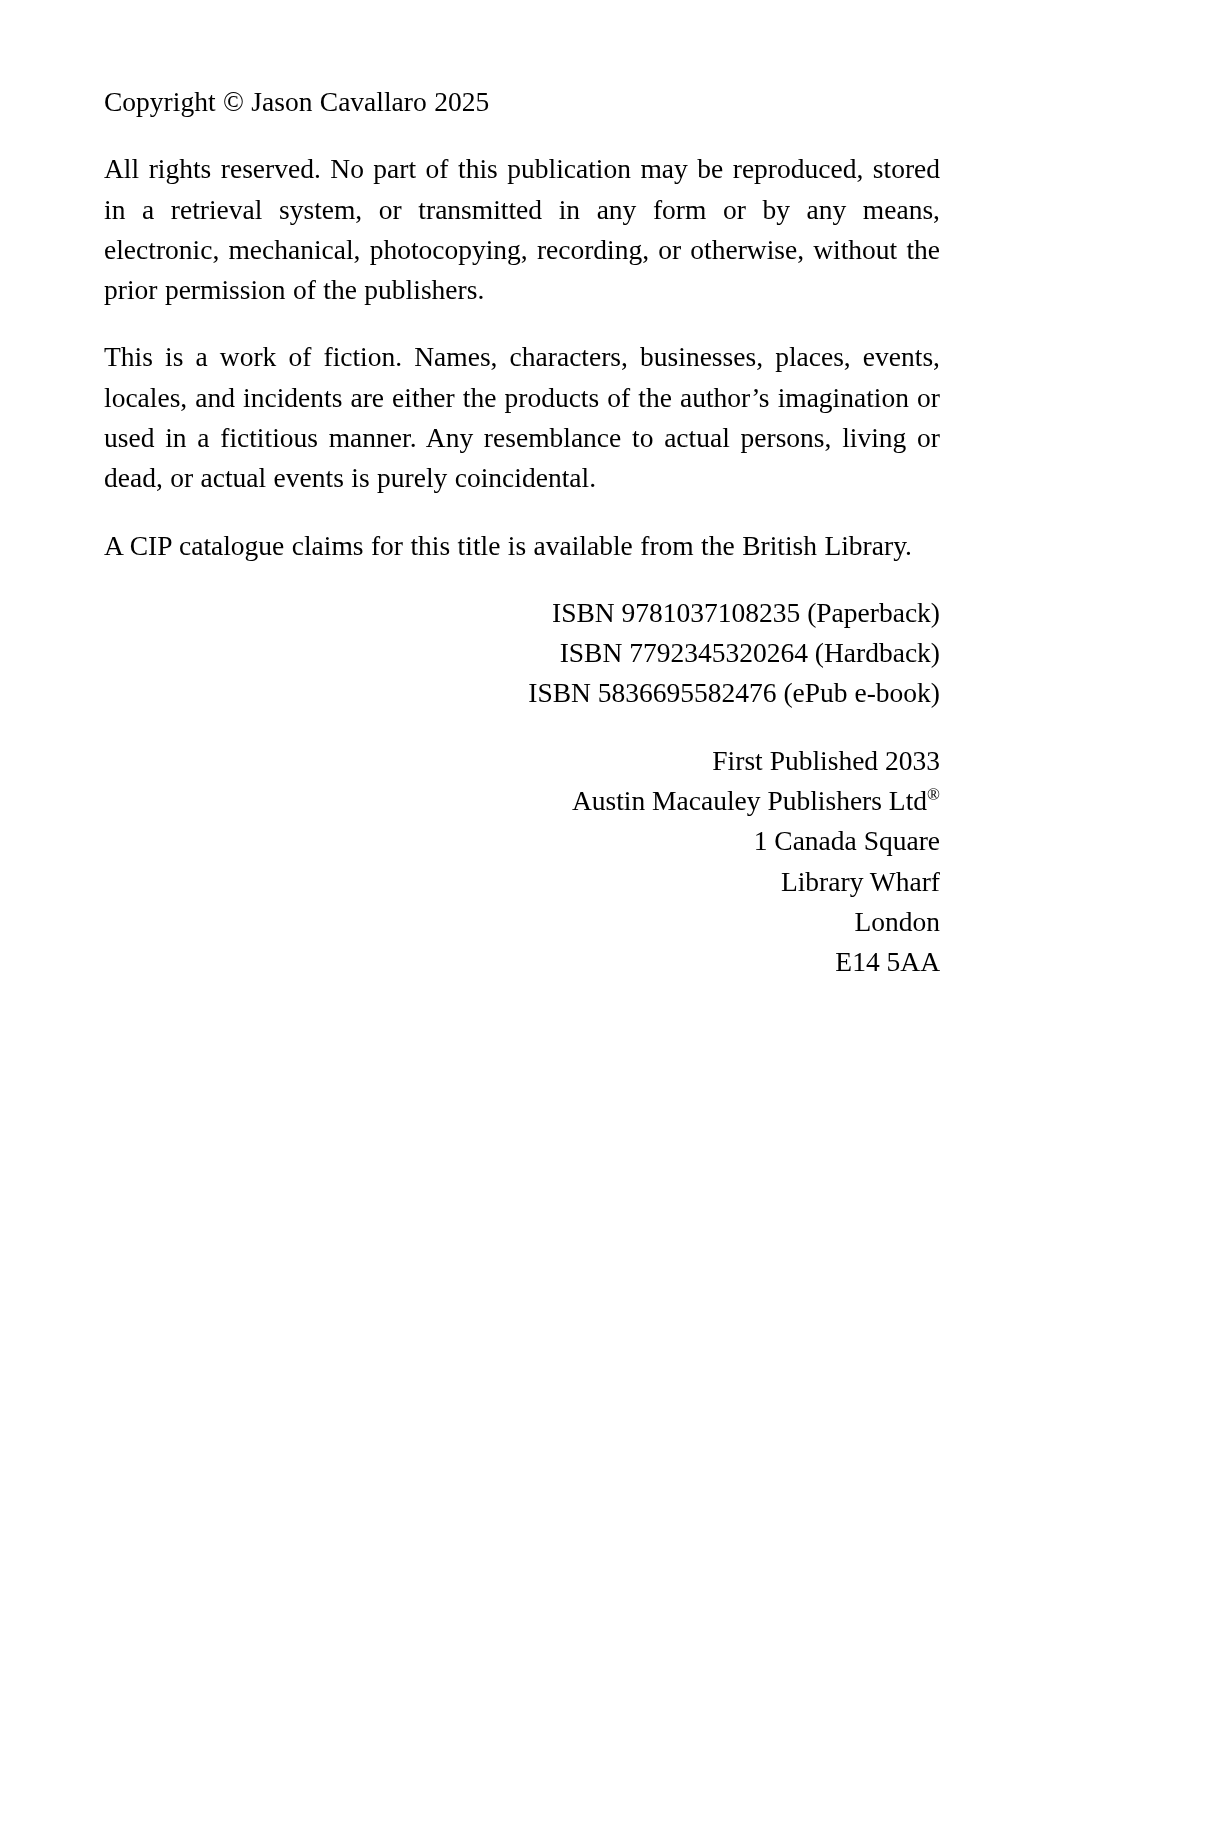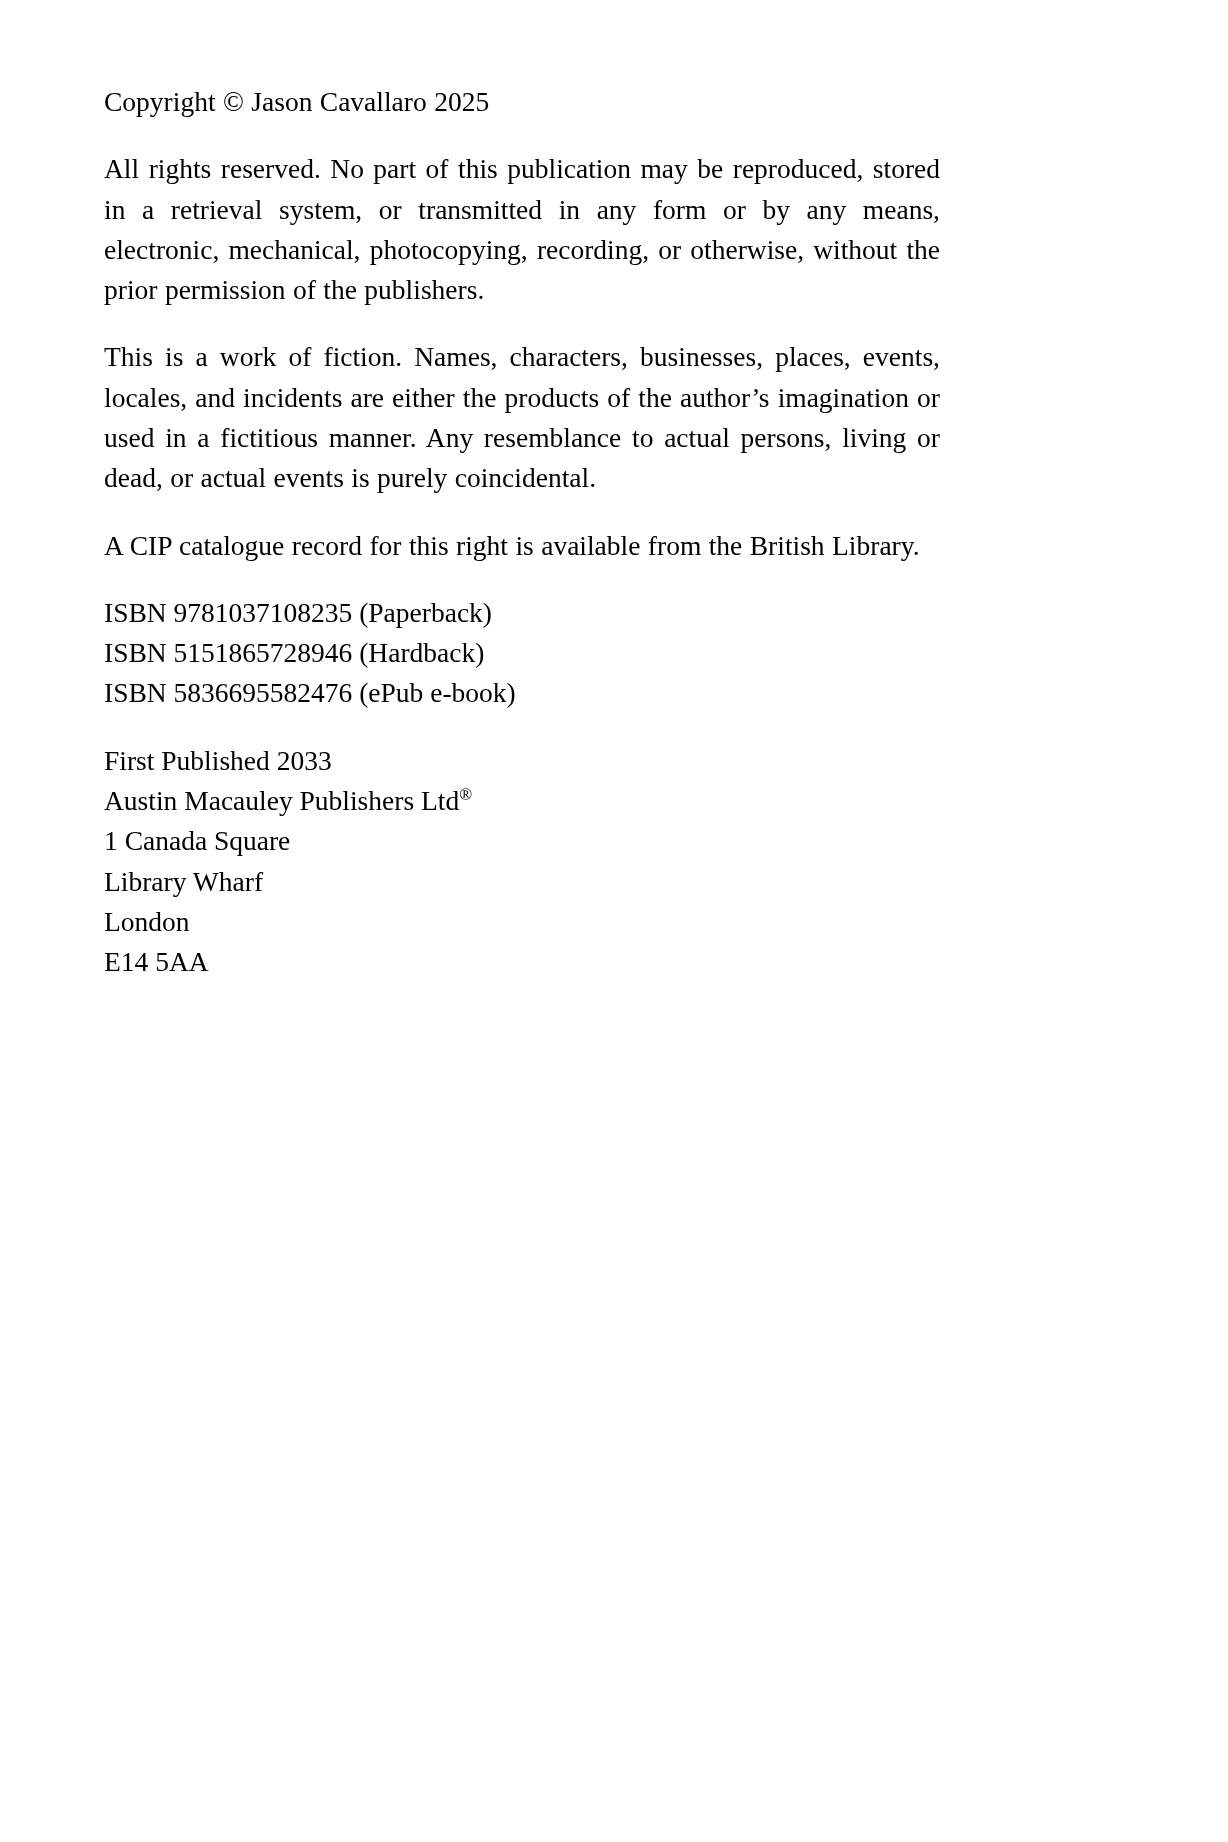--- a/index.html
+++ b/index.html
@@ -38,21 +38,21 @@
   }
   .para:last-child {
     margin-bottom: 0;
   }
   .para.single {
     text-align: left;
   }
   .block {
     font-size: 27.5px;
     line-height: 1.465;
-    text-align: left;
+    text-align: right;
     margin: 0 0 27px 0;
   }
   .block .line {
     display: block;
     white-space: pre;
   }
   .reg {
     font-size: 0.62em;
     vertical-align: super;
     line-height: 0;
@@ -65,25 +65,25 @@
   <div class="content">
 
     <p class="para single">Copyright © Jason Cavallaro 2025</p>
 
 
     <p class="para">All rights reserved. No part of this publication may be reproduced, stored in a retrieval system, or transmitted in any form or by any means, electronic, mechanical, photocopying, recording, or otherwise, without the prior permission of the publishers.</p>
 
 
     <p class="para">This is a work of fiction. Names, characters, businesses, places, events, locales, and incidents are either the products of the author’s imagination or used in a fictitious manner. Any resemblance to actual persons, living or dead, or actual events is purely coincidental.</p>
 
-    <p class="para single">A CIP catalogue record for this right is available from the British Library.</p>
+    <p class="para single">A CIP catalogue claims for this title is available from the British Library.</p>
 
     <div class="block">
       <span class="line">ISBN 9781037108235 (Paperback)</span>
-      <span class="line">ISBN 5151865728946 (Hardback)</span>
+      <span class="line">ISBN 7792345320264 (Hardback)</span>
       <span class="line">ISBN 5836695582476 (ePub e-book)</span>
     </div>
 
 
     <div class="block">
       <span class="line">First Published 2033</span>
       <span class="line"><span>Austin Macauley Publishers Ltd</span><span class="reg">®</span></span>
       <span class="line">1 Canada Square</span>
       <span class="line">Library Wharf</span>
       <span class="line">London</span>

